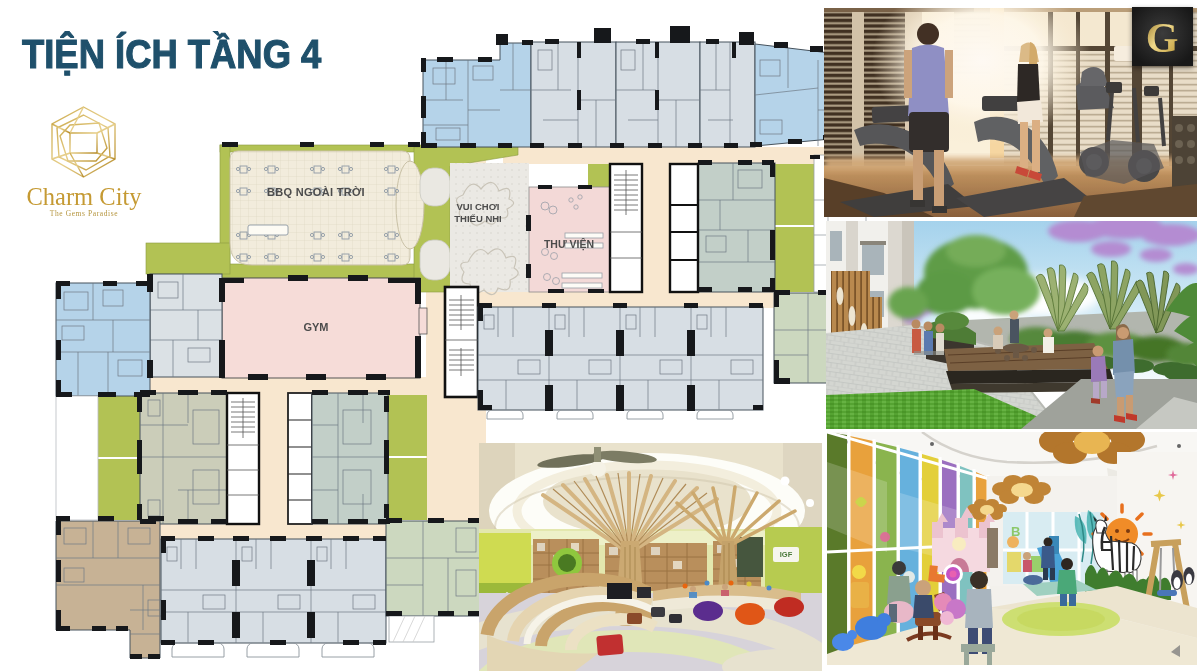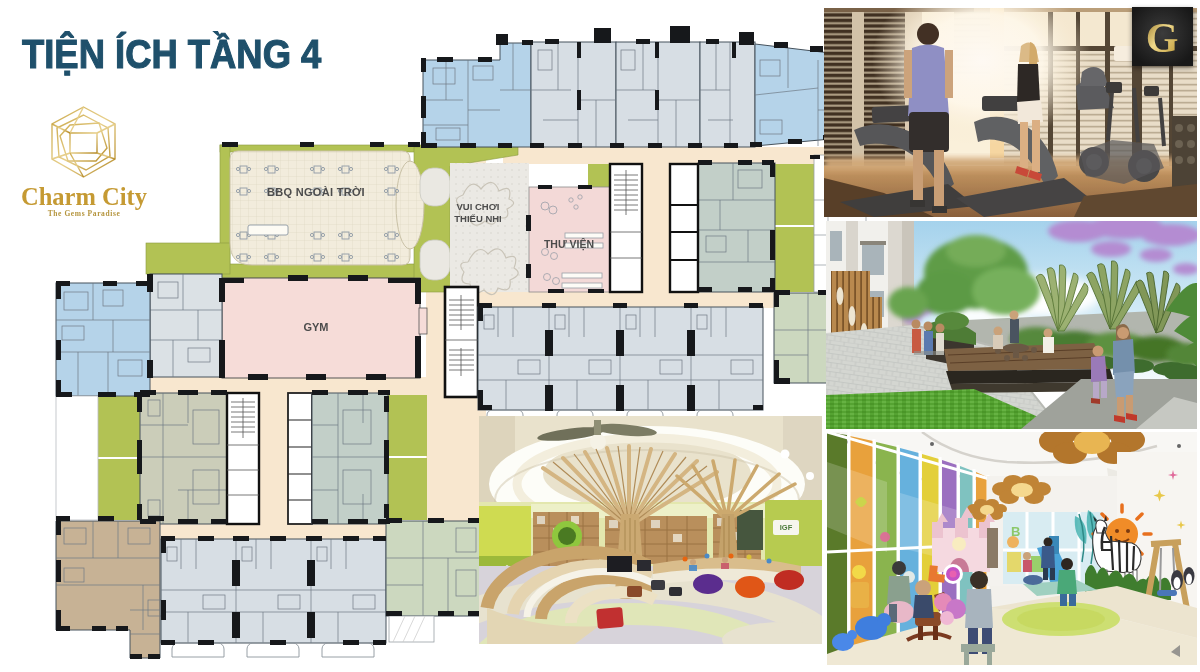--- a/index.html
+++ b/index.html
@@ -482,21 +482,21 @@
   <rect x="762" y="155" width="10" height="4"></rect>
         <rect x="808" y="155" width="10" height="4"></rect>
   <rect x="814" y="155" width="4" height="20"></rect>
         <rect x="814" y="270" width="4" height="22"></rect>
 </g>
 </svg>
 </div>
 
 <div class="abs" style="left:22px;top:32px;width:420px;font-family:'Liberation Sans',sans-serif;font-weight:bold;font-size:40px;letter-spacing:0px;color:#1f506b;-webkit-text-stroke:1.1px #1f506b;transform:scaleX(0.91);transform-origin:0 0;">TIỆN ÍCH TẦNG 4</div>
 
-<div class="abs" style="left:20px;top:95px;width:140px;height:130px;font-weight:bold;">
+<div class="abs" style="left:20px;top:95px;width:140px;height:130px;">
 <svg width="140" height="130" viewBox="0 0 140 130">
 <defs>
 <linearGradient id="gold" x1="0" y1="0" x2="1" y2="1">
 <stop offset="0" stop-color="#caa84a"></stop>
           <stop offset="0.5" stop-color="#e7cf8a"></stop>
           <stop offset="1" stop-color="#b48a28"></stop>
 </linearGradient>
 </defs>
 <g stroke="url(#gold)" fill="none" stroke-width="1.4">
 <polygon points="63.5,12 95,29 95,64 63.5,82 32,64 32,29"></polygon>
@@ -833,21 +833,21 @@
 <g>
   <circle cx="272" cy="130" r="5.5" fill="#c99b72"></circle>
   <path d="M265,136 L279,135 L281,160 L265,161 Z" fill="#9a7ab8"></path>
   <rect x="267" y="161" width="6" height="17" fill="#b8a8c8"></rect>
   <rect x="275" y="160" width="6" height="17" fill="#b8a8c8"></rect>
   <path d="M265,177 l9,1 l0,5 l-9,-1 Z" fill="#a03a2a"></path>
 </g>
 </svg>
 </div>
 
-<div class="abs" style="left:479px;top:416px;width:343px;height:228px;overflow:hidden;">
+<div class="abs" style="left:479px;top:443px;width:343px;height:228px;overflow:hidden;">
 <svg width="343" height="228" viewBox="0 0 343 228">
 
 <rect x="0" y="0" width="343" height="110" fill="#e9e2cc"></rect>
 <rect x="0" y="0" width="36" height="110" fill="#ddd4bc"></rect>
 <rect x="304" y="0" width="39" height="110" fill="#ded6c1"></rect>
 
 <ellipse cx="168" cy="68" rx="158" ry="58" fill="#fdfdf8"></ellipse>
 <ellipse cx="168" cy="58" rx="104" ry="36" fill="#e9e2cc"></ellipse>
 <ellipse cx="168" cy="68" rx="130" ry="46" fill="none" stroke="#f3eedd" stroke-width="9"></ellipse>
 <ellipse cx="168" cy="84" rx="152" ry="50" fill="none" stroke="#cfc6ab" stroke-width="2" opacity="0.5"></ellipse>

